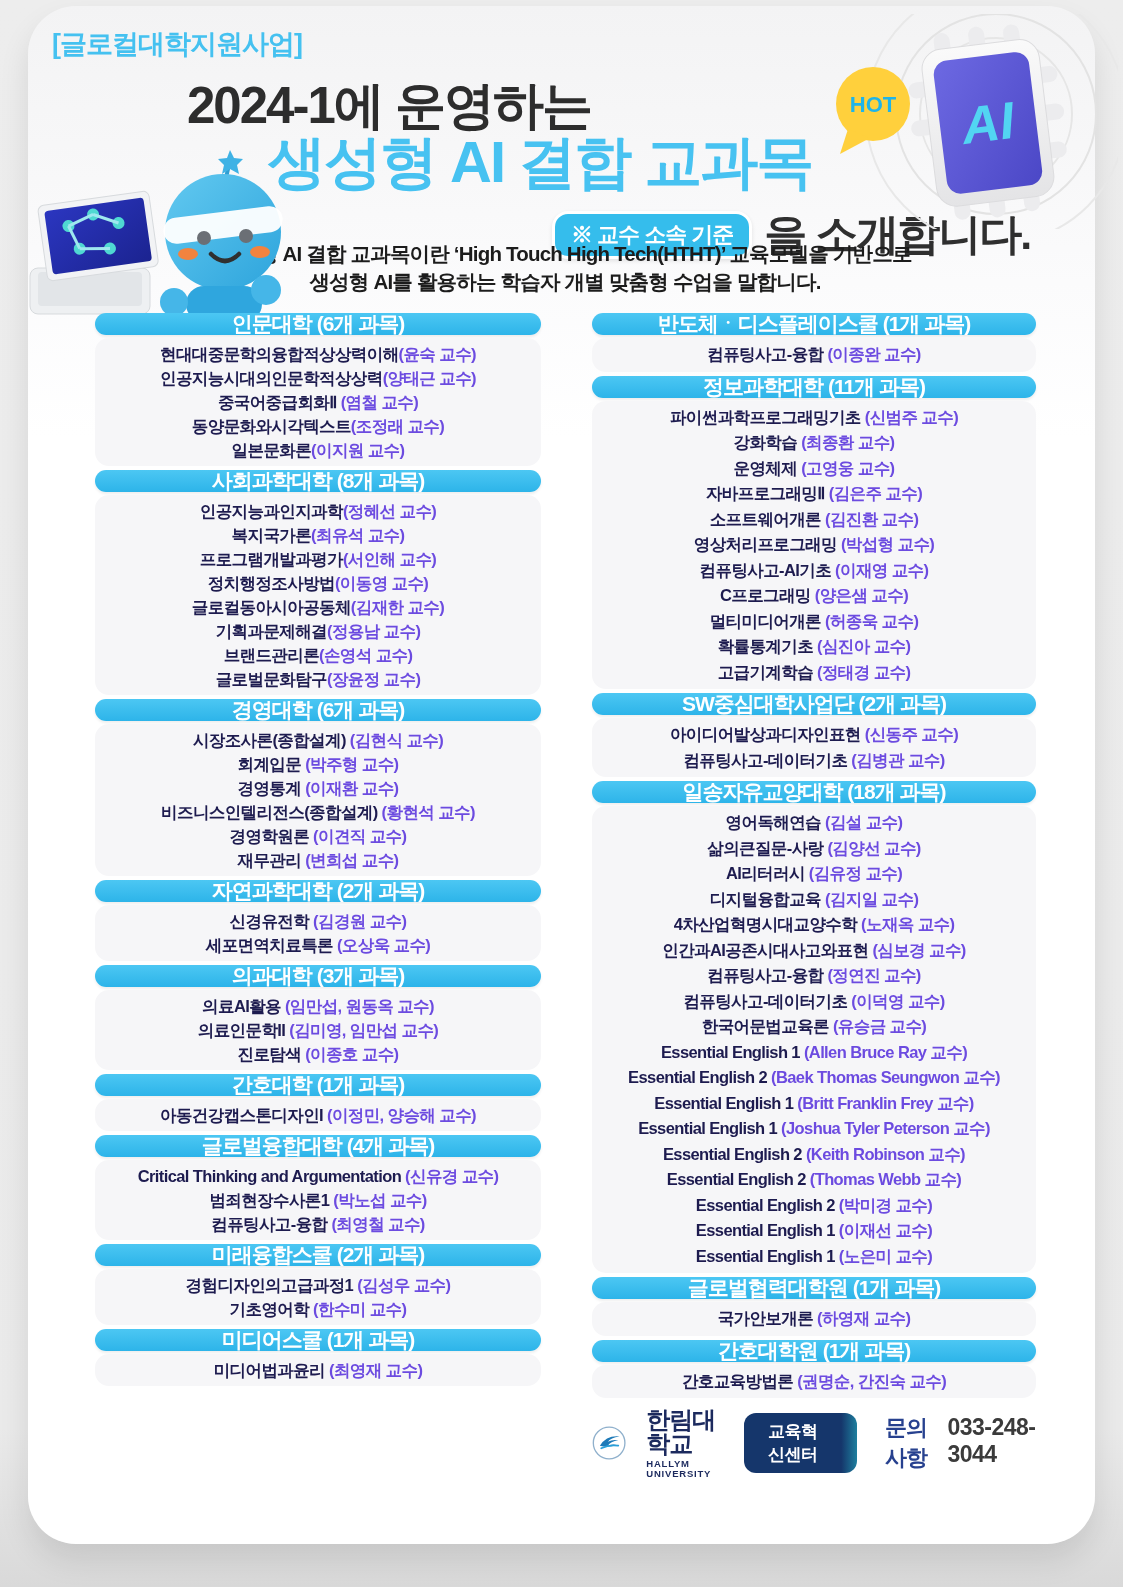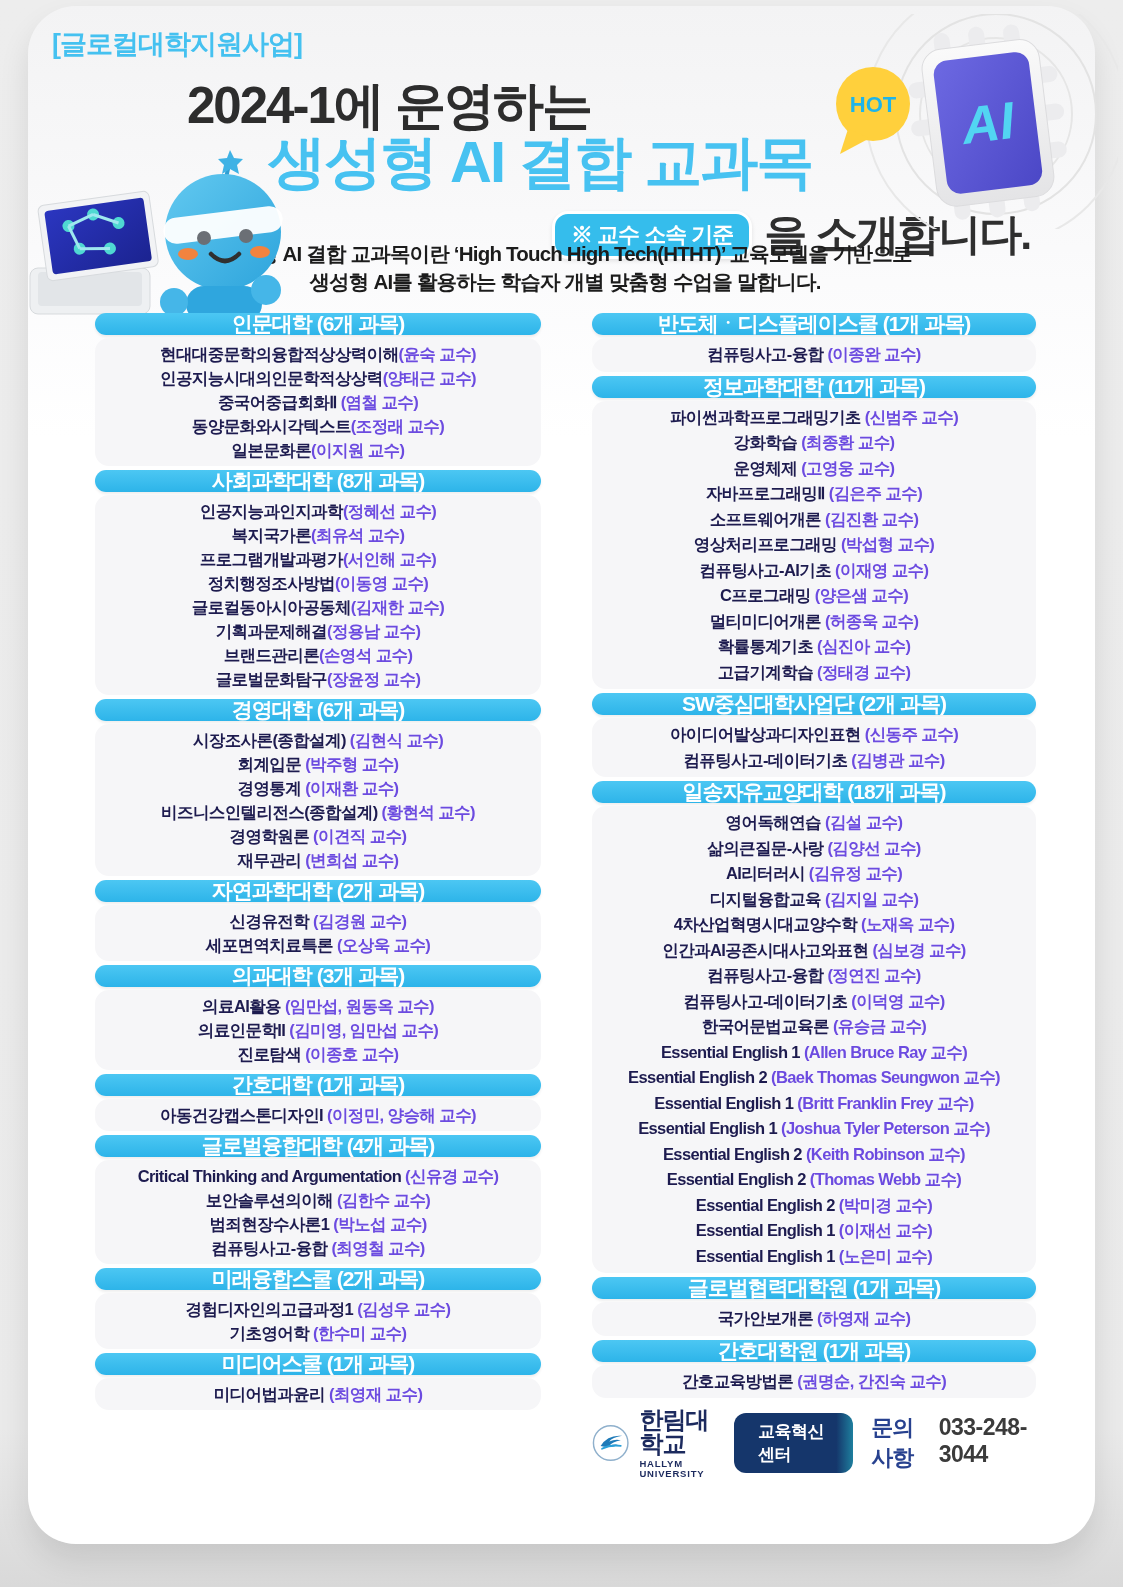--- a/index.html
+++ b/index.html
@@ -41,21 +41,21 @@
     color:#fff;font-weight:900;font-size:21px;letter-spacing:-1px;
     box-shadow:0 2px 3px rgba(0,0,0,.07);
   }
   .sec-body{background:#f6f6f8;border-radius:14px;margin-top:3px;padding:4px 2px;}
   .course{text-align:center;font-weight:bold;font-size:16.5px;line-height:24px;
     color:#1d1b4f;letter-spacing:-0.6px;white-space:nowrap;}
   #col-right .course{line-height:25.5px;}
   .cname{color:#1d1b4f;}
   .cprof{color:#6c4be0;}
   
-  .footer{display:flex;align-items:center;justify-content:center;margin-top:10px;gap:10px;}
+  .footer{display:flex;align-items:center;justify-content:center;margin-top:10px;gap:20px;}
   .uni-names{display:flex;flex-direction:column;line-height:1;margin-right:2px;}
   .uni-kr{font-size:24px;font-weight:900;color:#1c2a5e;letter-spacing:-1px;}
   .uni-en{font-size:9.5px;font-weight:bold;color:#1c2a5e;letter-spacing:0.8px;margin-top:3px;}
   .center-badge{
     background:linear-gradient(90deg,#15366b 0%,#15366b 86%,#1e7f9e 100%);
     color:#fff;font-size:17px;font-weight:900;letter-spacing:-0.5px;
     padding:7px 24px;border-radius:12px;
   }
   .contact{display:flex;align-items:baseline;gap:8px;margin-left:8px;}
   .contact-label{font-size:22px;font-weight:900;color:#27418f;letter-spacing:-1px;}
@@ -225,21 +225,20 @@
       <div class="section">
         <div class="pill">간호대학 (1개 과목)</div>
         <div class="sec-body">
           <div class="course"><span class="cname">아동건강캡스톤디자인I</span><span class="cprof"> (이정민, 양승해 교수)</span></div>
         </div>
       </div>
       <div class="section">
         <div class="pill">글로벌융합대학 (4개 과목)</div>
         <div class="sec-body">
           <div class="course"><span class="cname">Critical Thinking and Argumentation</span><span class="cprof"> (신유경 교수)</span></div>
-          <div class="course"><span class="cname">보안솔루션의이해</span><span class="cprof"> (김한수 교수)</span></div>
           <div class="course"><span class="cname">범죄현장수사론1</span><span class="cprof"> (박노섭 교수)</span></div>
           <div class="course"><span class="cname">컴퓨팅사고-융합</span><span class="cprof"> (최영철 교수)</span></div>
         </div>
       </div>
       <div class="section">
         <div class="pill">미래융합스쿨 (2개 과목)</div>
         <div class="sec-body">
           <div class="course"><span class="cname">경험디자인의고급과정1</span><span class="cprof"> (김성우 교수)</span></div>
           <div class="course"><span class="cname">기초영어학</span><span class="cprof"> (한수미 교수)</span></div>
         </div>

